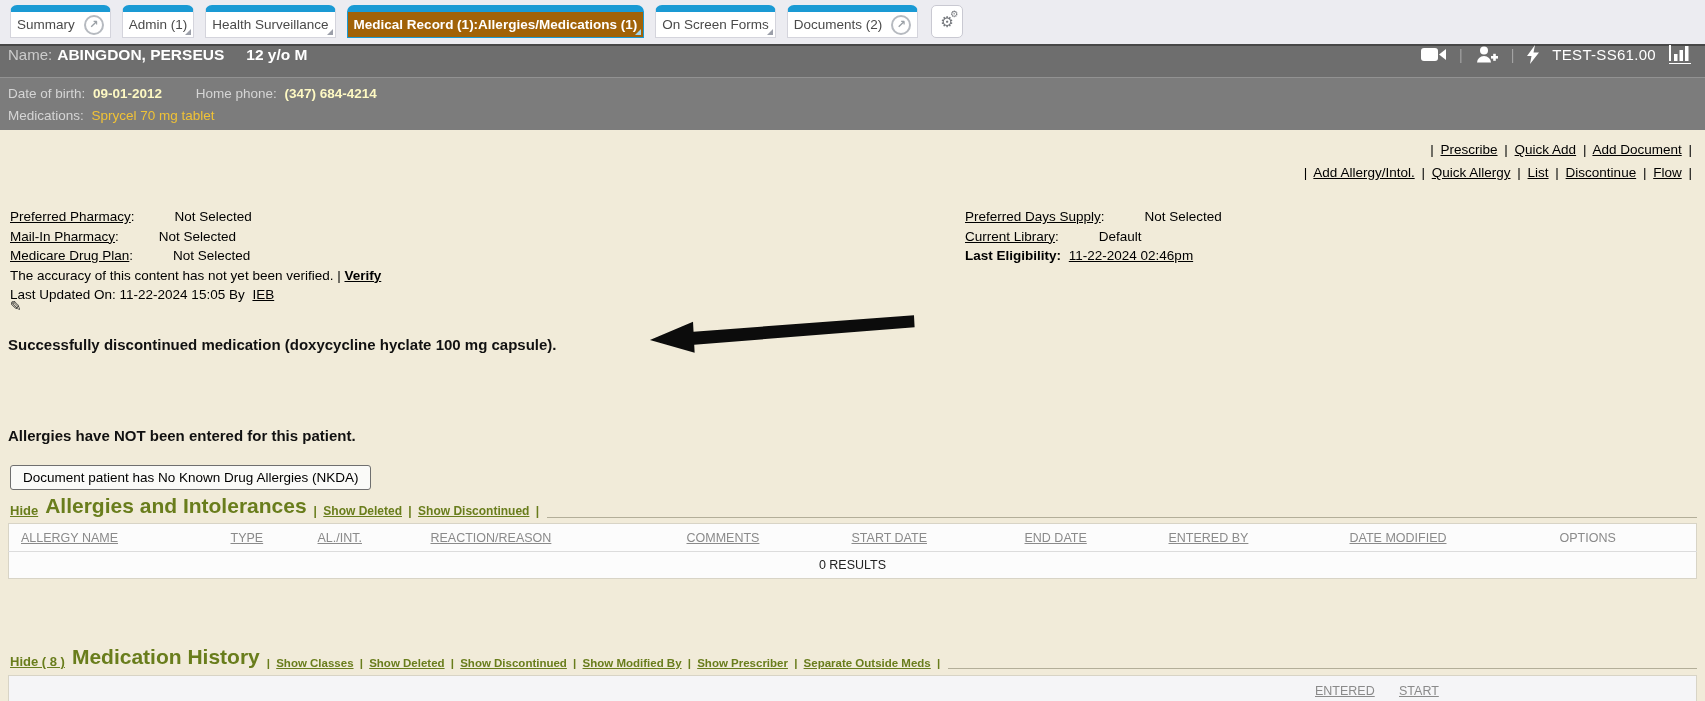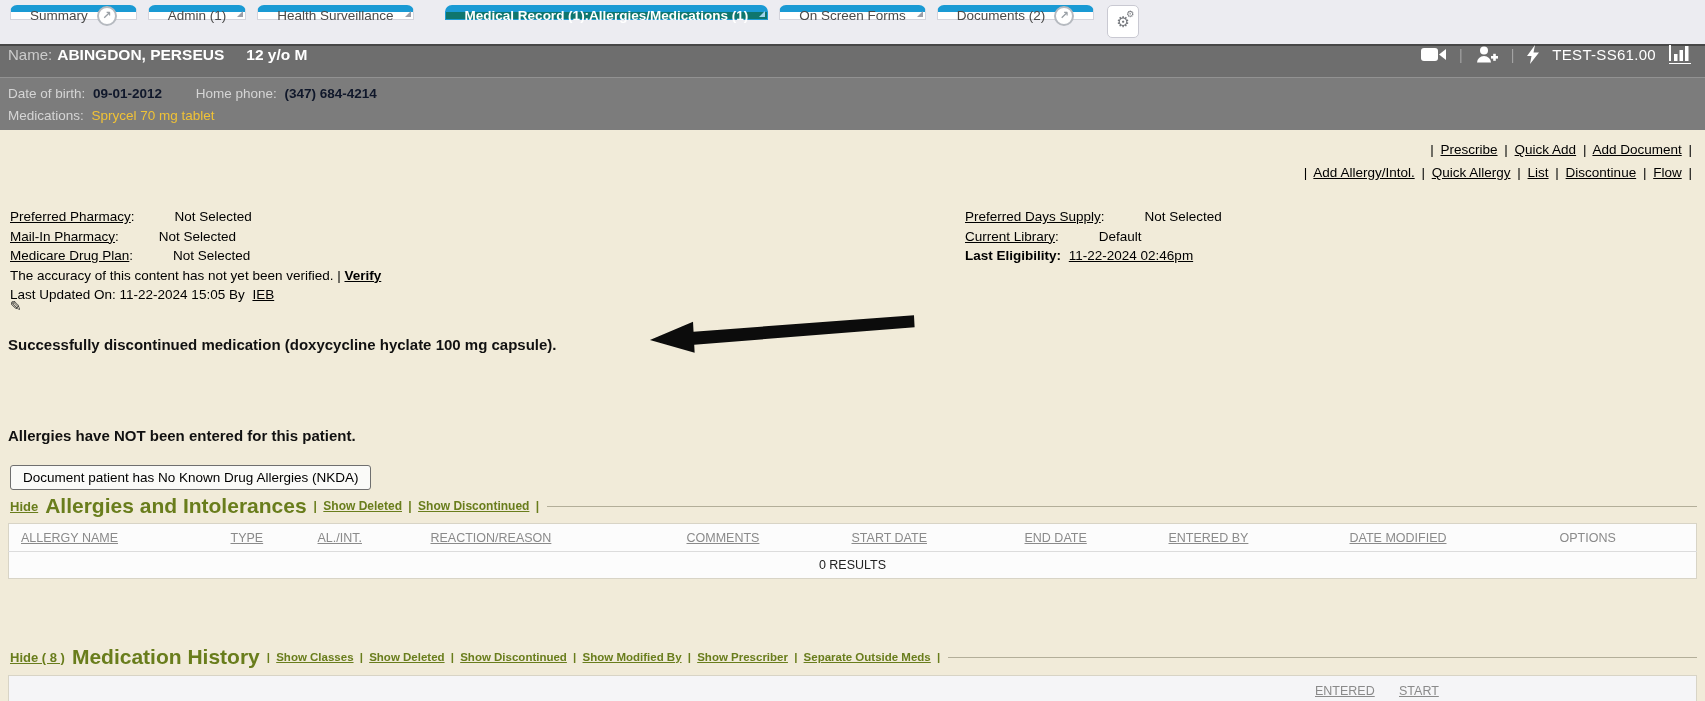--- a/index.html
+++ b/index.html
@@ -9,27 +9,27 @@
     background: #f1ebd9;
   }
   .page { position: relative; width: 1705px; height: 701px; overflow: hidden; }
 
   
   .tabbar {
     height: 44px; background: #ececf1; display: flex; align-items: flex-start;
     padding: 5px 0 0 10px; gap: 11px;
   }
   .tab {
-    position: relative; height: 15px; background: #ffffff;
+    position: relative; height: 33px; background: #ffffff;
     border: 1px solid #d4d4dc; border-top: 7px solid #1a9ad4;
     border-radius: 7px 7px 0 0; display: flex; align-items: center;
-    padding: 0 19px; font-size: 13.5px; color: #4a4a4a; cursor: pointer;
+    padding: 0 6px; font-size: 13.5px; color: #4a4a4a; cursor: pointer;
     white-space: nowrap;
   }
-  .tab.active { background: #0f766e; border-color: #1a9ad4; color: #ffffff; font-weight: bold; margin-left: 20px; }
+  .tab.active { background: #a16207; border-color: #1a9ad4; color: #ffffff; font-weight: bold; }
   .fold {
     position: absolute; right: 2px; bottom: 2px; width: 0; height: 0;
     border-right: 6px solid #9b9fa9; border-top: 6px solid transparent;
   }
   .tab.active .fold { border-right-color: #9fd3ec; }
   .popout {
     width: 20px; height: 20px; border: 2px solid #b6bac0; border-radius: 50%;
     display: inline-flex; align-items: center; justify-content: center;
     color: #9aa0a6; font-size: 11px; font-weight: bold; margin-left: 9px;
     background: #fff; line-height: 1;
@@ -55,21 +55,21 @@
   .nb-station { color: #ffffff; font-size: 15px; letter-spacing: 0.3px; }
   .icon-link { display: inline-flex; align-items: center; cursor: pointer; }
   .chart-wrap { border-bottom: 1px solid #ffffff; padding-bottom: 2px; }
 
   .demobar {
     height: 53px; background: #7c7c7c; border-top: 1px solid #929292;
     padding: 5px 8px 0 8px; color: #fff;
   }
   .demo-line { line-height: 22px; font-size: 13.5px; }
   .demo-label { color: #d5d5d5; }
-  .demo-value { color: #0f172a; font-weight: bold; margin-left: 4px; }
+  .demo-value { color: #fef9c3; font-weight: bold; margin-left: 4px; }
   .demo-meds { color: #f0c236; margin-left: 4px; }
   .demo-gap { display: inline-block; width: 26px; }
 
   
   .main { position: relative; width: 1705px; height: 667px; background: #f1ebd9; }
 
   .lnk { color: #000; text-decoration: underline; cursor: pointer; }
   .sep { color: #000; }
   .bold { font-weight: bold; }
 
@@ -94,21 +94,21 @@
   .nkda-btn {
     position: absolute; left: 10px; top: 335px;
     font-family: "Liberation Sans", sans-serif; font-size: 13.5px; color: #000;
     background: #fafaf8; border: 1px solid #6f6f6f; border-radius: 3px;
     padding: 4px 12px; cursor: pointer;
   }
 
   .section { position: absolute; left: 10px; right: 8px; }
   .sec-allergies { top: 364px; }
   .sec-meds { top: 515px; }
-  .sec-head { display: flex; align-items: center; white-space: nowrap; }
+  .sec-head { display: flex; align-items: flex-end; white-space: nowrap; }
   .olv { color: #697d1c; }
   .hide-lnk { font-size: 13px; font-weight: bold; text-decoration: underline; cursor: pointer; margin-right: 7px; }
   .sec-title { font-size: 21px; font-weight: bold; margin-right: 7px; }
   .sec-links { font-size: 12px; font-weight: bold; }
   .sec-links .s-lnk { text-decoration: underline; cursor: pointer; margin: 0 3px; }
   .sec-meds .sec-links { font-size: 11.5px; }
   .rule { flex: 1; border-top: 1px solid #b3ae99; margin-left: 8px; height: 0; }
 
   .allergy-table {
     width: 1689px; margin-left: -2px; margin-top: 5px;

